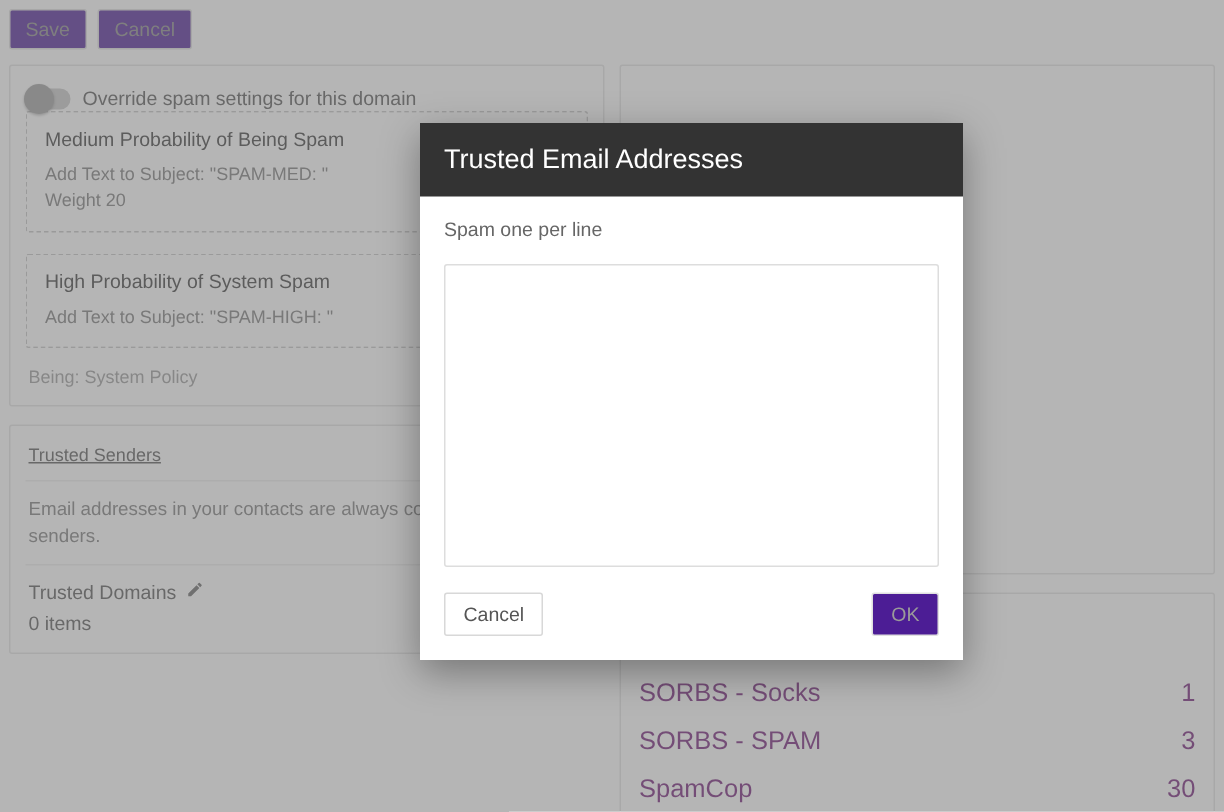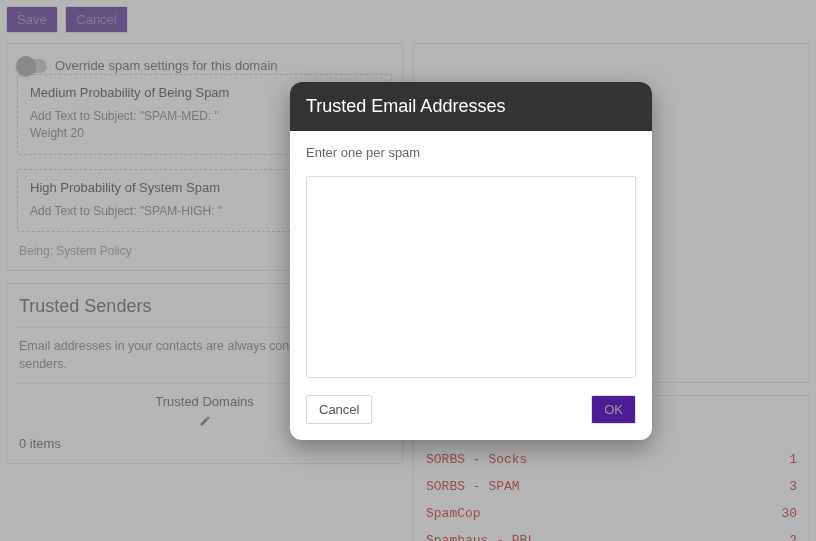--- a/index.html
+++ b/index.html
@@ -20,32 +20,32 @@
   .toggle { width: 30px; height: 14px; background: #c7c7c7; border-radius: 7px; position: relative; }
   .toggle .knob { position: absolute; left: -1px; top: -3px; width: 20px; height: 20px; border-radius: 50%; background: #9e9e9e; box-shadow: 0 1px 2px rgba(0,0,0,.3); }
   .toggle-label { color: #555; }
 
   .spam-box { border: 1px dashed #c4c4c4; border-radius: 2px; padding: 10px 12px 12px 12px; margin-bottom: 14px; }
   .spam-title { color: #3a3a3a; font-size: 13px; margin-bottom: 8px; }
   .spam-sub { color: #7a7a7a; font-size: 12px; line-height: 1.4; }
 
   .source-line { color: #9a9a9a; font-size: 12px; padding: 4px 2px 0 2px; }
 
-  .section-title { color: #555; font-size: 18px; padding: 2px 2px 10px 2px; border-bottom: 1px solid #eee; margin-bottom: 10px; }
+  .section-title { color: #555; font-size: 12px; padding: 2px 2px 10px 2px; border-bottom: 1px solid #eee; margin-bottom: 10px; text-decoration: underline; }
   .contacts-note { color: #7a7a7a; font-size: 12.5px; line-height: 1.4; padding: 0 2px 10px 2px; border-bottom: 1px solid #eee; margin-bottom: 10px; }
-  .editable-line { display: flex; align-items: center; gap: 6px; color: #555; font-size: 13px; padding: 0 2px 6px 2px; flex-direction: column; }
+  .editable-line { display: flex; align-items: center; gap: 6px; color: #555; font-size: 13px; padding: 0 2px 6px 2px; }
   .pencil { width: 12px; height: 12px; }
   .items-count { color: #555; padding: 0 2px; }
 
   
-  .ip-row { display: flex; justify-content: space-between; padding: 6px 2px; font-size: 13px; color: #b91c1c; font-family: Liberation Mono, monospace; }
+  .ip-row { display: flex; justify-content: space-between; padding: 6px 2px; font-size: 17px; color: #701a75; }
 
   
   .overlay { position: absolute; inset: 0; background: rgba(120,120,120,0.55); }
-  .modal { position: absolute; left: 290px; top: 82px; width: 362px; background: #fff; border-radius: 12px; box-shadow: 0 8px 24px rgba(0,0,0,.35); overflow: hidden; }
+  .modal { position: absolute; left: 280px; top: 82px; width: 362px; background: #fff; border-radius: 0; box-shadow: 0 8px 24px rgba(0,0,0,.35); overflow: hidden; }
   .modal-header { background: #333; color: #fff; padding: 14px 16px; font-size: 18px; font-weight: 400; }
   .modal-body { padding: 14px 16px 0 16px; }
   .modal-instr { color: #666; font-size: 13px; margin-bottom: 16px; }
   .modal-textarea { width: 100%; height: 202px; border: 1px solid #ddd; border-radius: 2px; resize: none; font-family: inherit; font-size: 13px; padding: 6px; outline: none; }
   .modal-footer { padding: 14px 16px 16px 16px; display: flex; justify-content: space-between; align-items: center; }
   .m-btn { border: 1px solid #d8d8d8; background: #fff; color: #555; border-radius: 2px; padding: 6px 12px; font-size: 13px; cursor: pointer; }
   .m-btn.primary { background: #4c1d95; color: #9a9a9a; border-color: #e0e0e0; }
 </style>
 </head>
 <body>
@@ -115,20 +115,20 @@
       </div>
     </div>
   </div>
 </div>
 
 <div class="overlay"></div>
 
 <div class="modal">
   <div class="modal-header">Trusted Email Addresses</div>
   <div class="modal-body">
-    <div class="modal-instr">Enter one per spam</div>
+    <div class="modal-instr">Spam one per line</div>
     <textarea class="modal-textarea" style=""></textarea>
   </div>
   <div class="modal-footer">
     <button class="m-btn">Cancel</button>
     <button class="m-btn primary">OK</button>
   </div>
 </div>
 
 </body></html>

